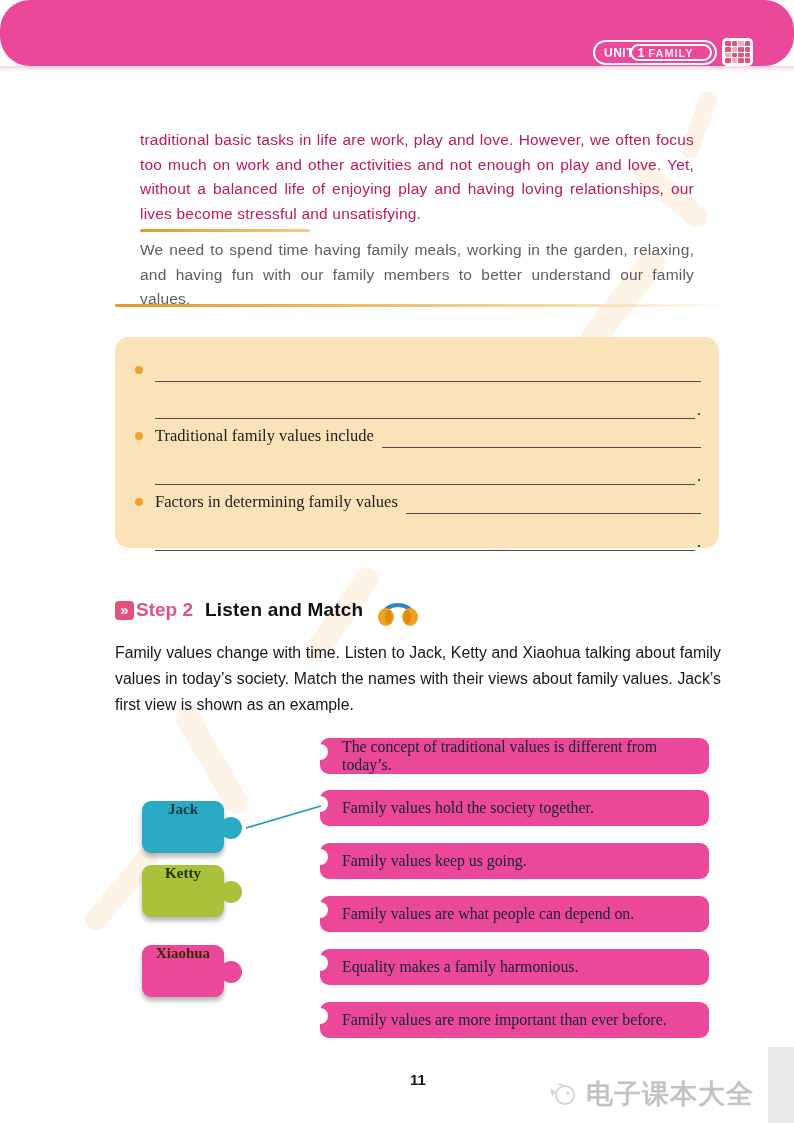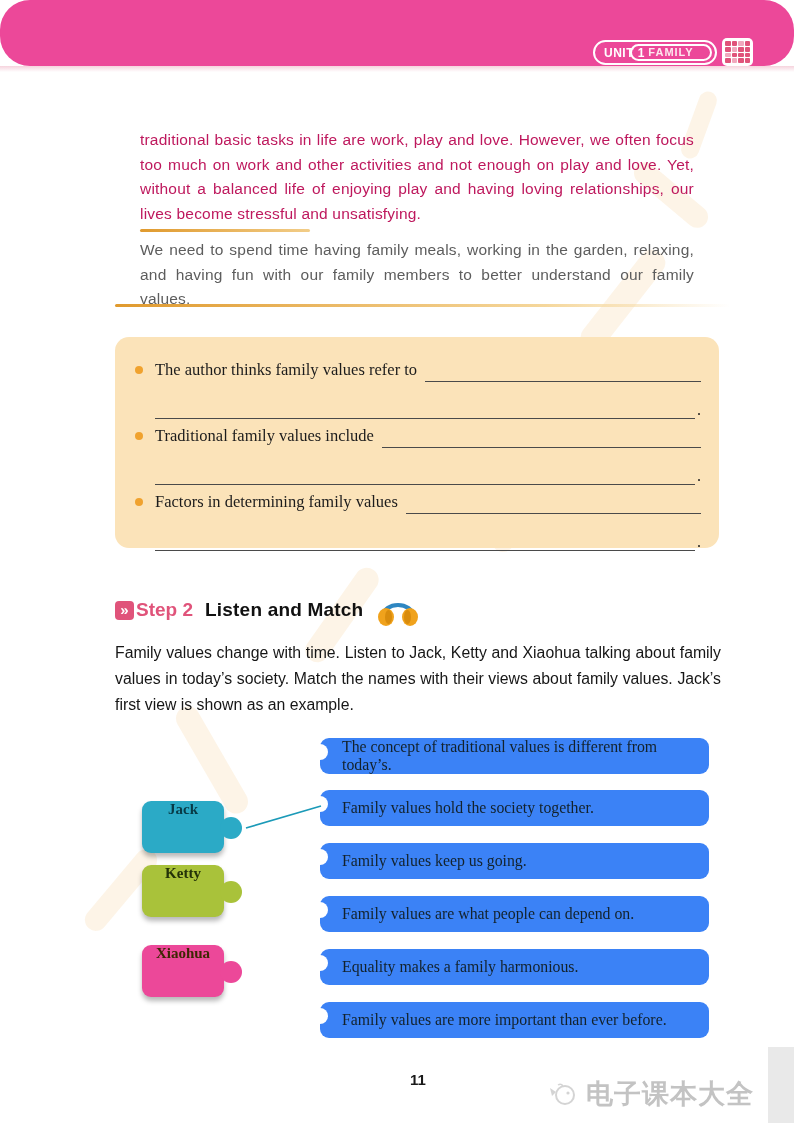--- a/index.html
+++ b/index.html
@@ -22,21 +22,21 @@
   }
   .unit-badge {
     position:absolute; top:40px; left:593px; width:124px; height:25px;
     border:2px solid #ffffff; border-radius:13px;
     display:flex; align-items:center; padding-left:9px;
   }
   .unit-label { color:#ffffff; font-size:12px; font-weight:bold; letter-spacing:0.5px; }
   .unit-topic-pill {
     position:absolute; right:3px; top:2px; width:82px; height:17px;
     border:2px solid #ffffff; border-radius:10px;
-    display:flex; justify-content:center;
+    display:flex; align-items:center; justify-content:center;
   }
   .unit-topic { color:#fde8ee; font-size:11px; font-weight:bold; letter-spacing:1px; }
   .seal {
     position:absolute; top:38px; left:722px; width:31px; height:28px;
     background:#ffffff; border-radius:5px; padding:3px;
     display:grid; grid-template-columns:repeat(4,1fr); grid-template-rows:repeat(4,1fr); gap:1px;
   }
   .seal i { background:#e0537a; border-radius:1px; display:block; }
   .seal i:nth-child(3), .seal i:nth-child(6), .seal i:nth-child(9), .seal i:nth-child(14){ background:#f0a8bd; }
 
@@ -95,21 +95,21 @@
   
   .instructions {
     position:absolute; left:115px; top:640px; width:606px;
     font-size:15.8px; line-height:26px; color:#161616; text-align:justify;
   }
 
   
   .match-area { position:absolute; left:115px; top:730px; width:606px; height:330px; }
   .statement {
     position:absolute; left:205px; width:389px; height:36px;
-    background:#3b82f6; border-radius:9px;
+    background:#ec4899; border-radius:9px;
     display:flex; align-items:center; padding-left:22px;
     font-family:"Liberation Serif", serif; font-size:15.8px; color:#13222b;
   }
   .statement::before {
     content:""; position:absolute; left:-8px; top:6px; width:16px; height:16px;
     background:#ffffff; border-radius:50%;
   }
   .piece {
     position:absolute; left:27px; width:82px; height:52px; border-radius:9px;
     display:flex; justify-content:center;
@@ -189,21 +189,20 @@
 
   <p class="passage">traditional basic tasks in life are work, play and love. However, we often focus too much on work and other activities and not enough on play and love. Yet, without a balanced life of enjoying play and having loving relationships, our lives become stressful and unsatisfying.</p>
   <div class="rule-short"></div>
   <p class="passage2">We need to spend time having family meals, working in the garden, relaxing, and having fun with our family members to better understand our family values.</p>
   <div class="rule-long"></div>
 
   <div class="summary-box">
 
     <div class="sum-row first">
       <span class="dot"></span>
-      <span class="sum-label">The author thinks family values refer to</span>
       <span class="blank"></span>
     </div>
     <div class="sum-row cont">
       <span class="blank"></span>
         <span class="period">.</span>
     </div>
 
     <div class="sum-row first">
       <span class="dot"></span>
       <span class="sum-label">Traditional family values include</span>

